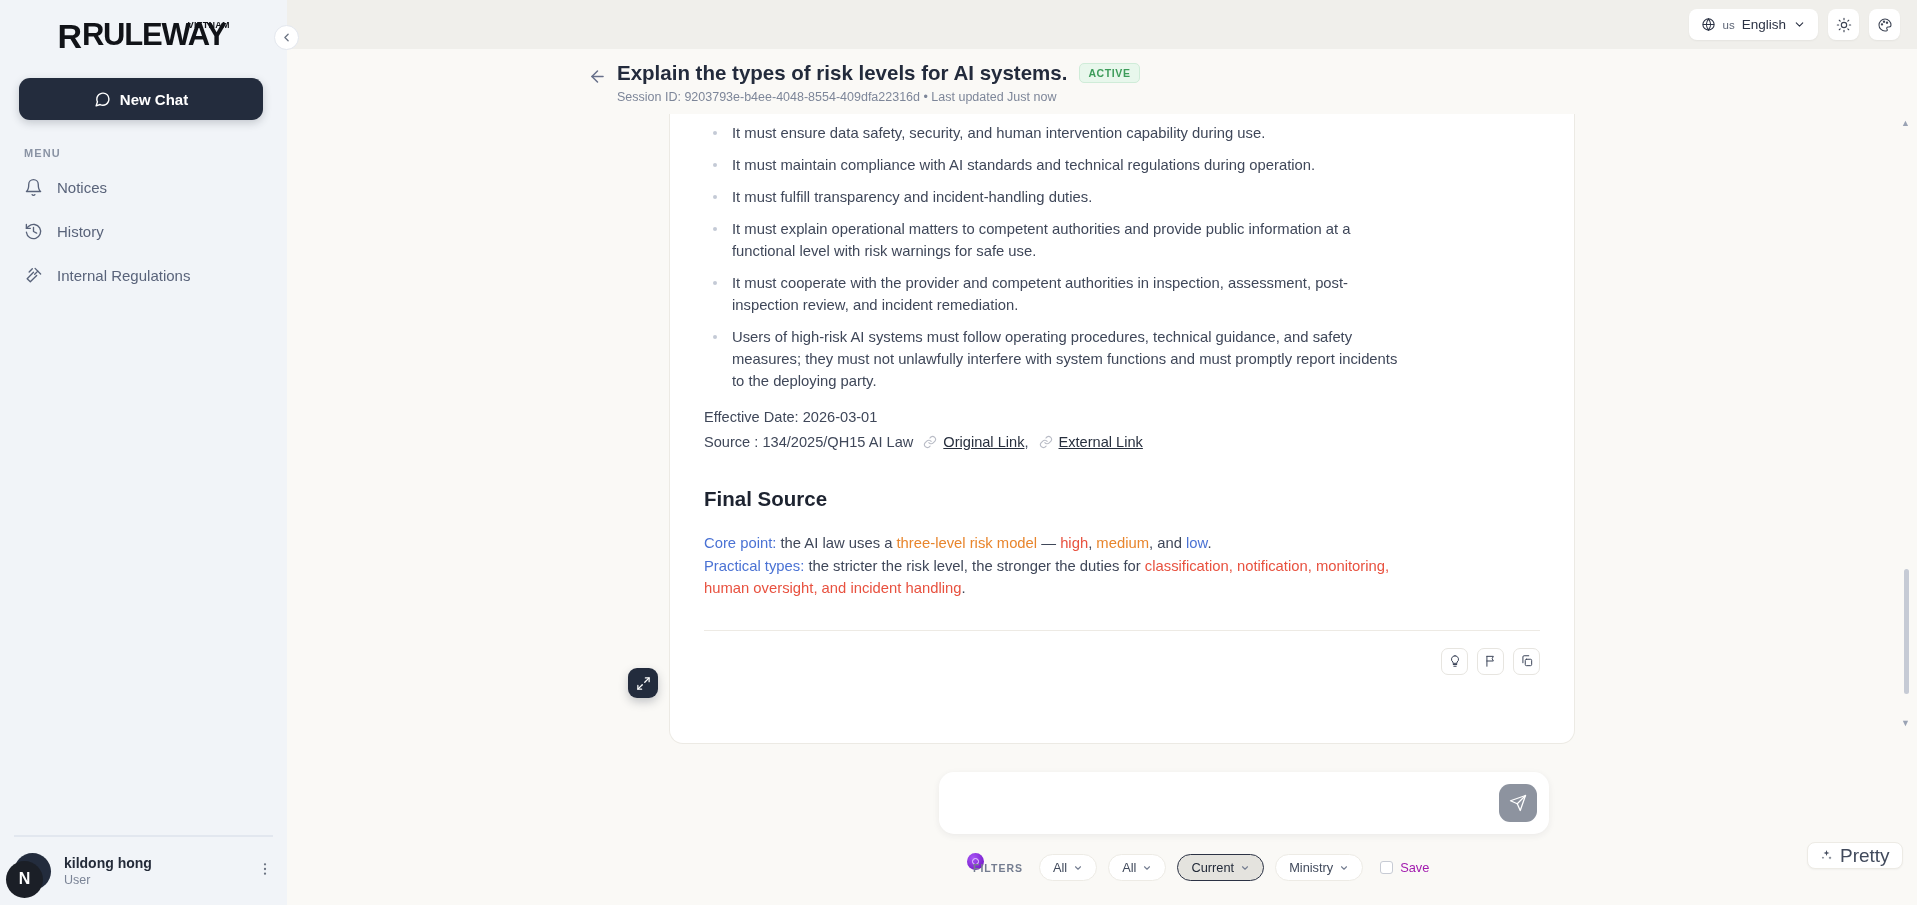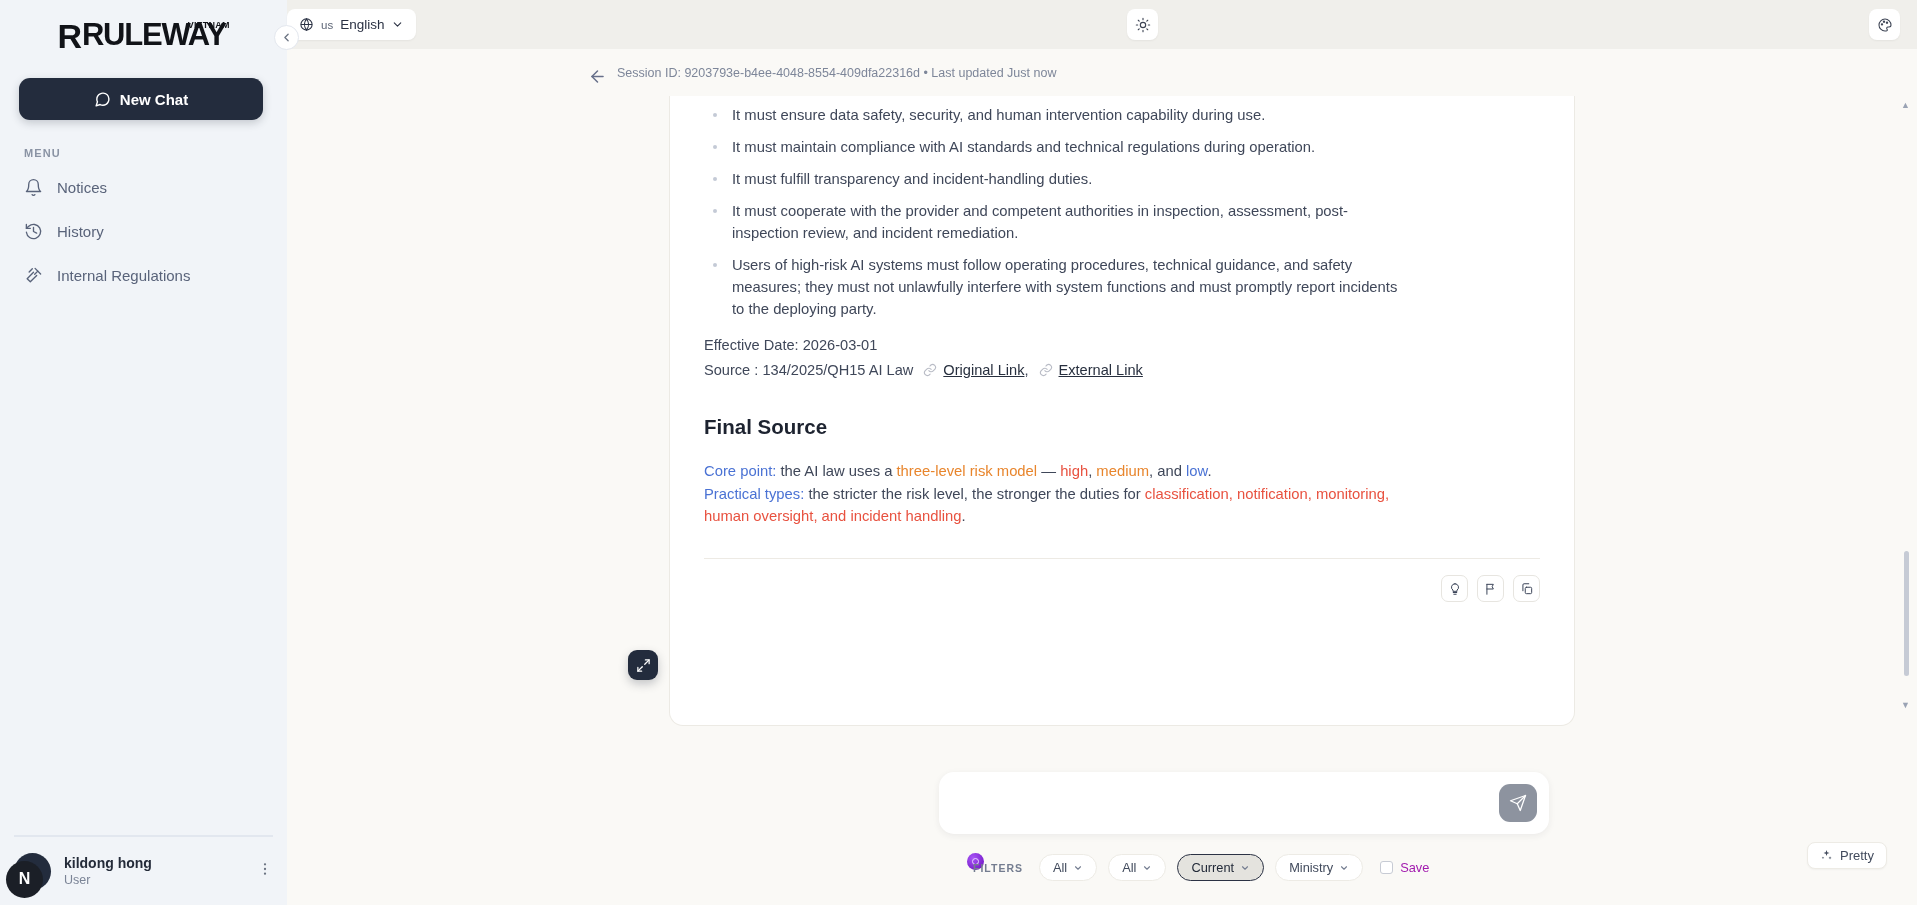--- a/index.html
+++ b/index.html
@@ -76,21 +76,21 @@
     display: flex; align-items: center; justify-content: center;
     font-size: 16px; font-weight: 700;
   }
   .user-name { font-size: 14px; font-weight: 700; color: #242b39; line-height: 1.3; }
   .user-role { font-size: 12.5px; color: #7b8496; line-height: 1.3; }
   .user-more { margin-left: auto; color: #6b7382; font-size: 17px; letter-spacing: 0; }
 
   
   .main { flex: 1 1 auto; display: flex; flex-direction: column; background: #faf9f6; position: relative; }
   .topbar {
-    height: 49px; display: flex; align-items: center; justify-content: space-between;
+    height: 49px; display: flex; align-items: center; justify-content: flex-end;
     padding-right: 17px; gap: 10px; background: #f0efeb;
   }
   .lang-pill {
     height: 31px; background: #ffffff; border-radius: 8px;
     display: flex; align-items: center; gap: 7px; padding: 0 12px;
     font-size: 13.5px; color: #2b3244; box-shadow: 0 1px 2px rgba(0,0,0,.05);
   }
   .lang-pill .cc { font-size: 11.5px; color: #5c6475; }
   .icon-sq {
     width: 31px; height: 31px; background: #ffffff; border-radius: 8px;
@@ -194,21 +194,21 @@
   }
   .pill.active { background: #e4e3de; border: 1.5px solid #2b3244; color: #222a38; font-weight: 400; }
   .pill .cv { font-size: 9px; color: #747d90; }
   .save-box { display: inline-flex; align-items: center; gap: 7px; margin-left: 6px; }
   .checkbox { width: 13px; height: 13px; border: 1.4px solid #c7cbd4; border-radius: 3px; background: #fff; }
   .save-label { font-size: 12.8px; color: #a21caf; }
   .pretty-btn {
     position: absolute; left: 1520px; top: 85px; height: 27px;
     background: #ffffff; border: 1px solid #edebe5; border-radius: 8px;
     display: inline-flex; align-items: center; gap: 7px; padding: 0 12px;
-    font-size: 13px; color: #414a5c; box-shadow: 0 1px 2px rgba(0,0,0,.04);
+    font-size: 19px; color: #414a5c; box-shadow: 0 1px 2px rgba(0,0,0,.04);
   }
 </style>
 </head>
 <body>
 
 <div class="app">
 
   <aside class="sidebar">
     <div class="logo-wrap">
       <div class="logo">
@@ -315,31 +315,36 @@
     </div>
 
     <div class="chat-header">
       <div class="back-arrow">
         <svg width="19" height="19" viewBox="0 0 24 24" fill="none" stroke="currentColor" stroke-width="1.9" stroke-linecap="round" stroke-linejoin="round">
             <line x1="19" y1="12" x2="5" y2="12"></line>
             <polyline points="12 19 5 12 12 5"></polyline>
           </svg>
       </div>
       <div>
+        <div class="chat-title-row">
+          <div class="chat-title">Explain the types of risk levels for AI systems.</div>
+          <div class="badge-active">ACTIVE</div>
+        </div>
         <div class="chat-sub">Session ID: 9203793e-b4ee-4048-8554-409dfa22316d • Last updated Just now</div>
       </div>
     </div>
 
     <div class="content-area">
       <div class="card">
         <div class="card-top-fade"></div>
         <ul class="bullets">
           <li>It must ensure data safety, security, and human intervention capability during use.</li>
           <li>It must maintain compliance with AI standards and technical regulations during operation.</li>
           <li>It must fulfill transparency and incident-handling duties.</li>
+          <li>It must explain operational matters to competent authorities and provide public information at a functional level with risk warnings for safe use.</li>
           <li>It must cooperate with the provider and competent authorities in inspection, assessment, post-inspection review, and incident remediation.</li>
           <li>Users of high-risk AI systems must follow operating procedures, technical guidance, and safety measures; they must not unlawfully interfere with system functions and must promptly report incidents to the deploying party.</li>
         </ul>
 
         <div class="meta-line">Effective Date: 2026-03-01</div>
         <div class="meta-line second">
           <span>Source : 134/2025/QH15 AI Law</span>
           <span class="link-chip">
             <svg class="link-icon" width="14" height="14" viewBox="0 0 24 24" fill="none" stroke="currentColor" stroke-width="1.9" stroke-linecap="round">
                 <path d="M10 13a5 5 0 0 0 7.5.5l3-3a5 5 0 0 0-7-7l-1.7 1.7"></path>

